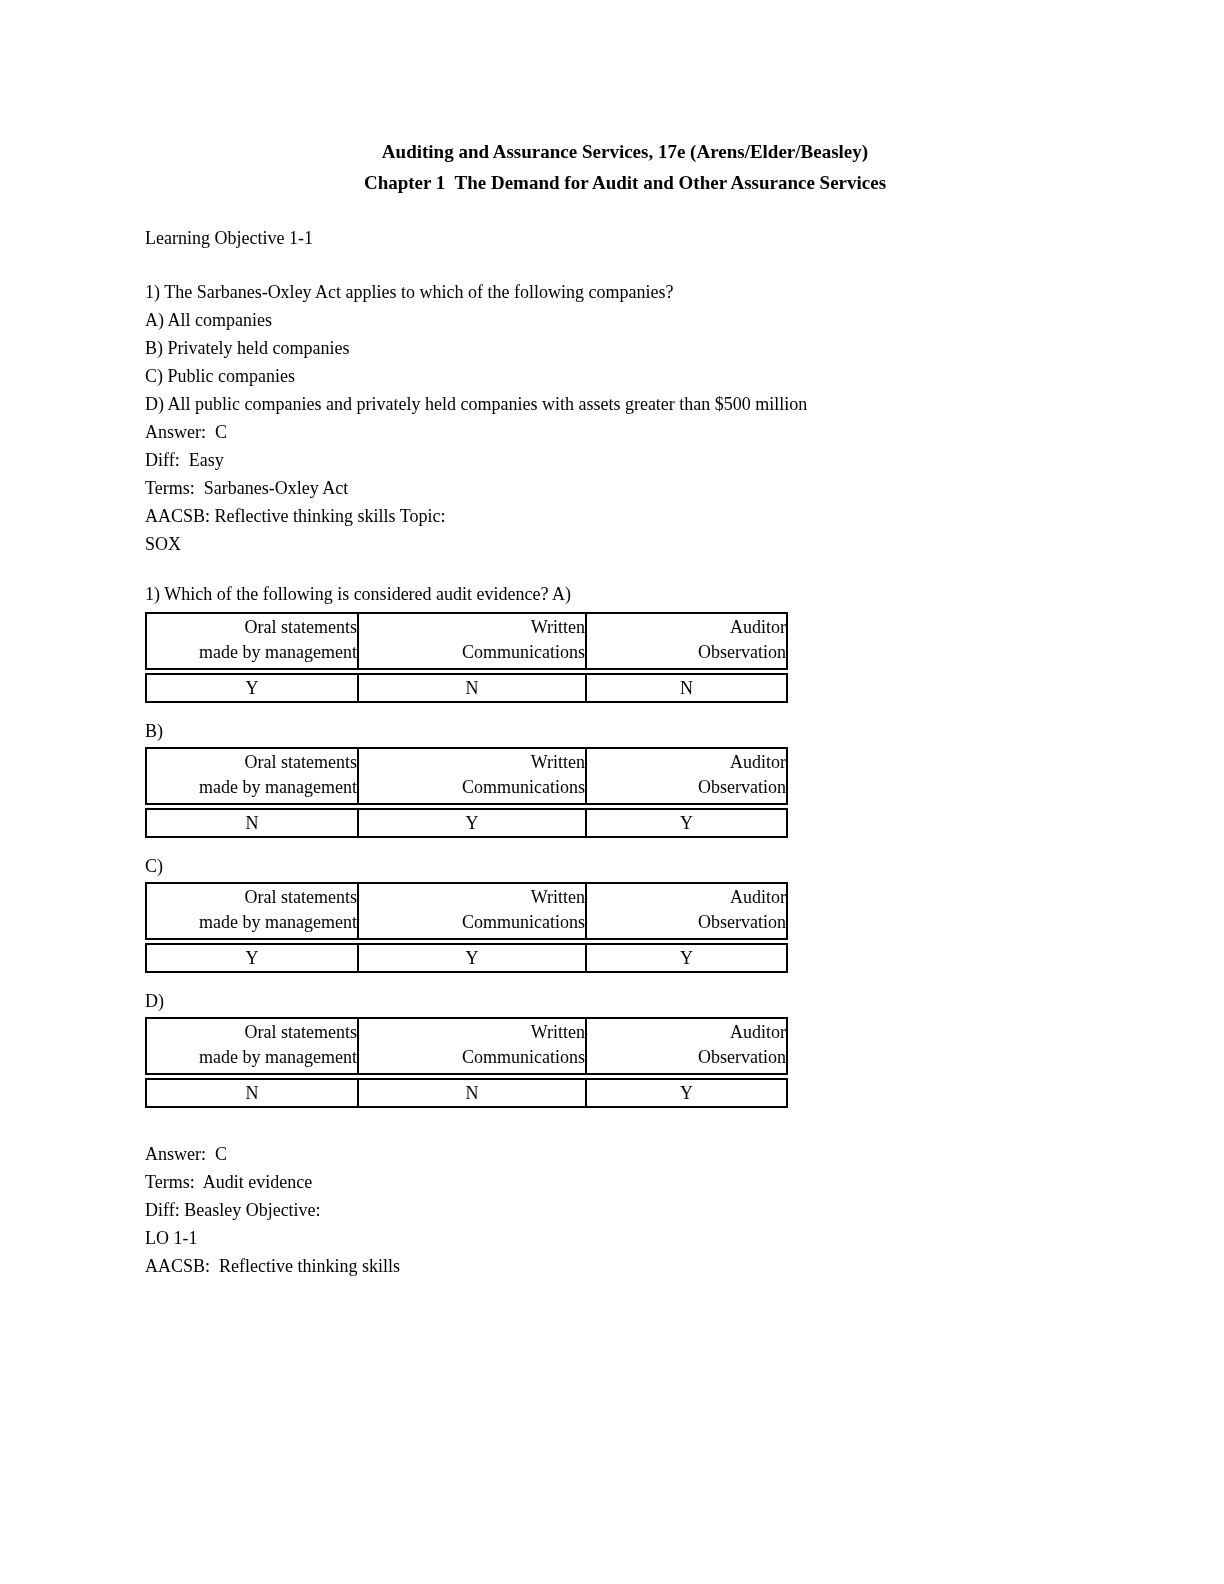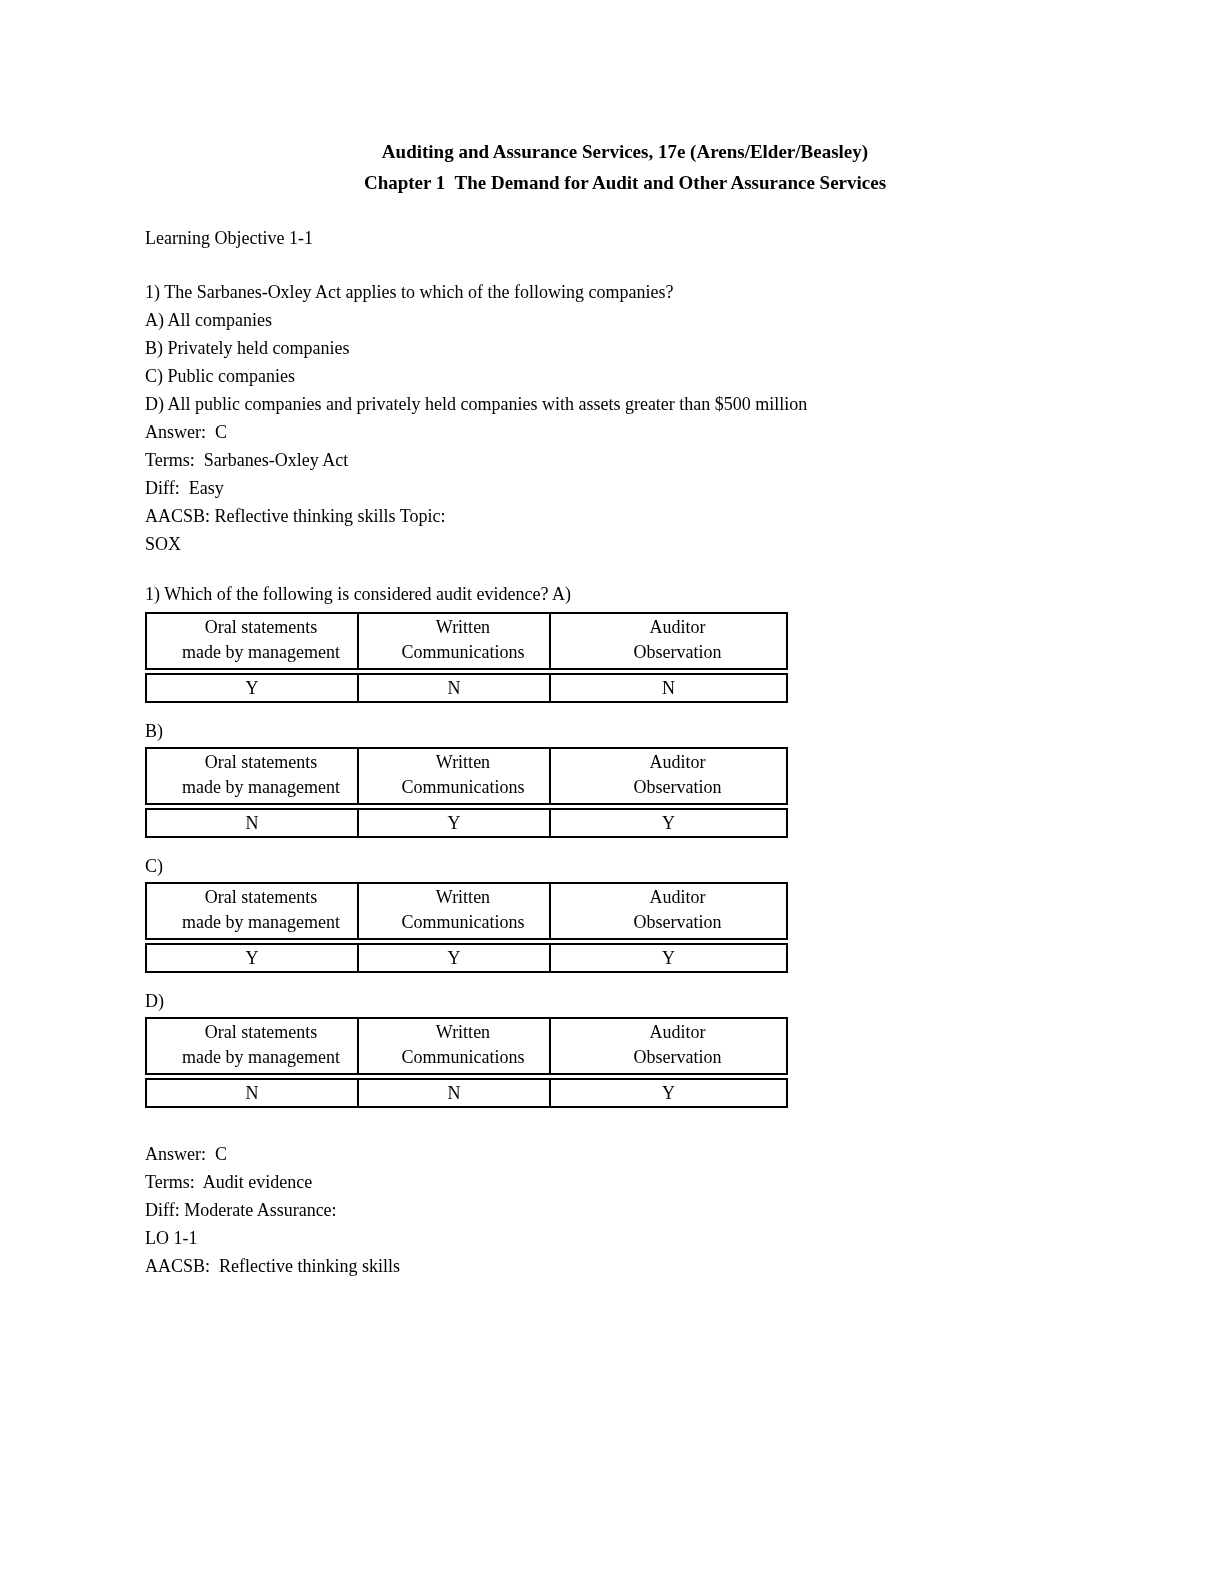--- a/index.html
+++ b/index.html
@@ -45,23 +45,23 @@
   }
   .trow.vals { margin-top: 3px; }
   .tcell {
     box-sizing: border-box;
     border-right: 2px solid #000000;
     text-align: center;
     font-size: 18px;
   }
   .tcell:last-child { border-right: none; }
   .c1 { width: 212px; }
-  .c2 { width: 192px; }
+  .c2 { width: 228px; }
   .c3 { width: 211px; flex: 1; }
-  .hcell { padding: 1px 0 3px 18px; line-height: 25px; }
+  .hcell { padding: 1px 0 3px 18px; line-height: 25px; text-align: right; }
   .vcell { line-height: 26px; height: 26px; }
   .tbl-label {
     font-size: 18px;
     line-height: 24px;
     margin-top: 16px;
   }
   .tbl-block { margin-bottom: 6px; }
 </style>
 </head>
 <body>
@@ -74,22 +74,22 @@
   <div class="spacer-md"></div>
   <div class="line t">Learning Objective 1-1</div>
   <div class="spacer-md"></div>
 
   <div class="line t">1) The Sarbanes-Oxley Act applies to which of the following companies?</div>
   <div class="line t">A) All companies</div>
   <div class="line t">B) Privately held companies</div>
   <div class="line t">C) Public companies</div>
   <div class="line t">D) All public companies and privately held companies with assets greater than $500 million</div>
   <div class="line t">Answer:  C</div>
+  <div class="line t">Diff:  Easy</div>
   <div class="line t">Terms:  Sarbanes-Oxley Act</div>
-  <div class="line t">Diff:  Easy</div>
   <div class="line t">AACSB: Reflective thinking skills Topic:</div>
   <div class="line t">SOX</div>
 
   <div class="spacer-sm"></div>
 
   <div class="line t">1) Which of the following is considered audit evidence? A)</div>
 
   <div class="tbl-block">
     <div class="qtable">
       <div class="trow">
@@ -186,17 +186,17 @@
         <div class="tcell vcell c2">N</div>
         <div class="tcell vcell c3">Y</div>
       </div>
     </div>
   </div>
 
   <div class="spacer-md"></div>
 
   <div class="line t">Answer:  C</div>
   <div class="line t">Terms:  Audit evidence</div>
-  <div class="line t">Diff: Moderate Assurance:</div>
+  <div class="line t">Diff: Beasley Objective:</div>
   <div class="line t">LO 1-1</div>
   <div class="line t">AACSB:  Reflective thinking skills</div>
 
 </div>
 
 </body></html>

